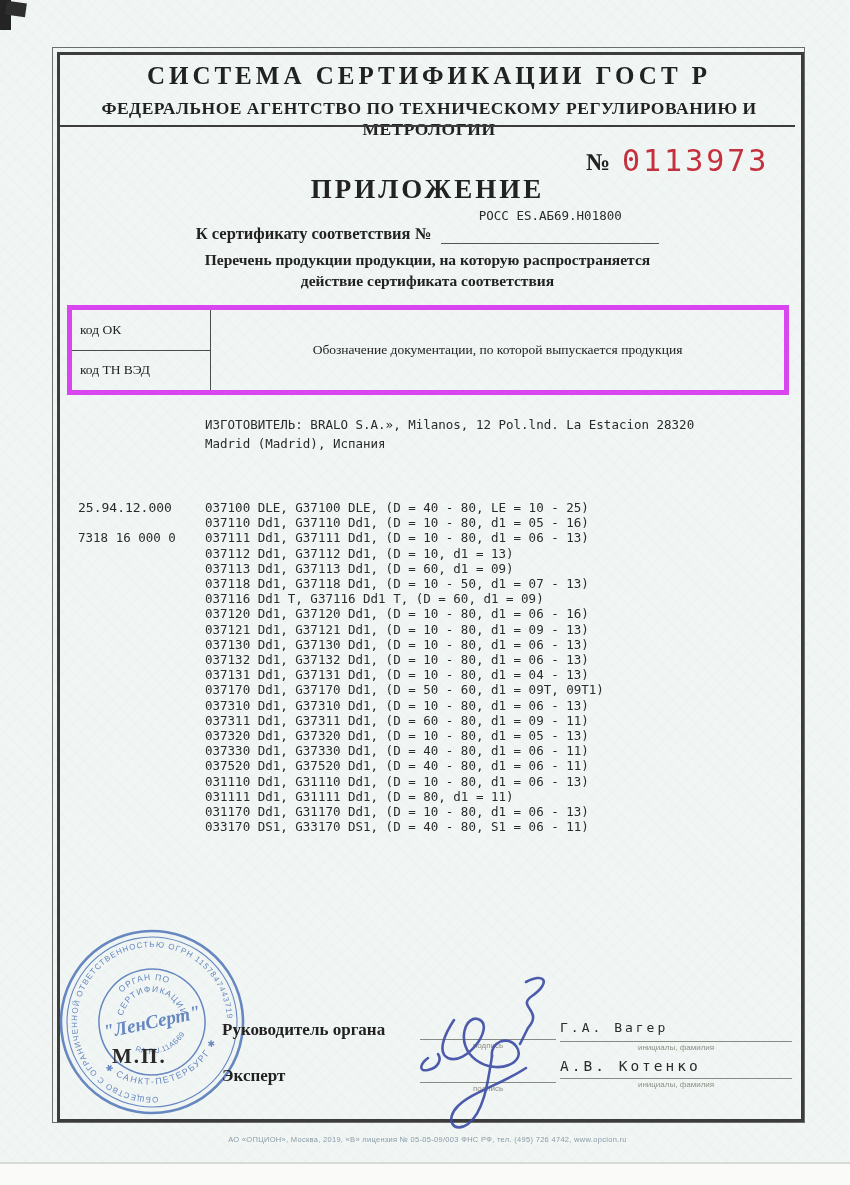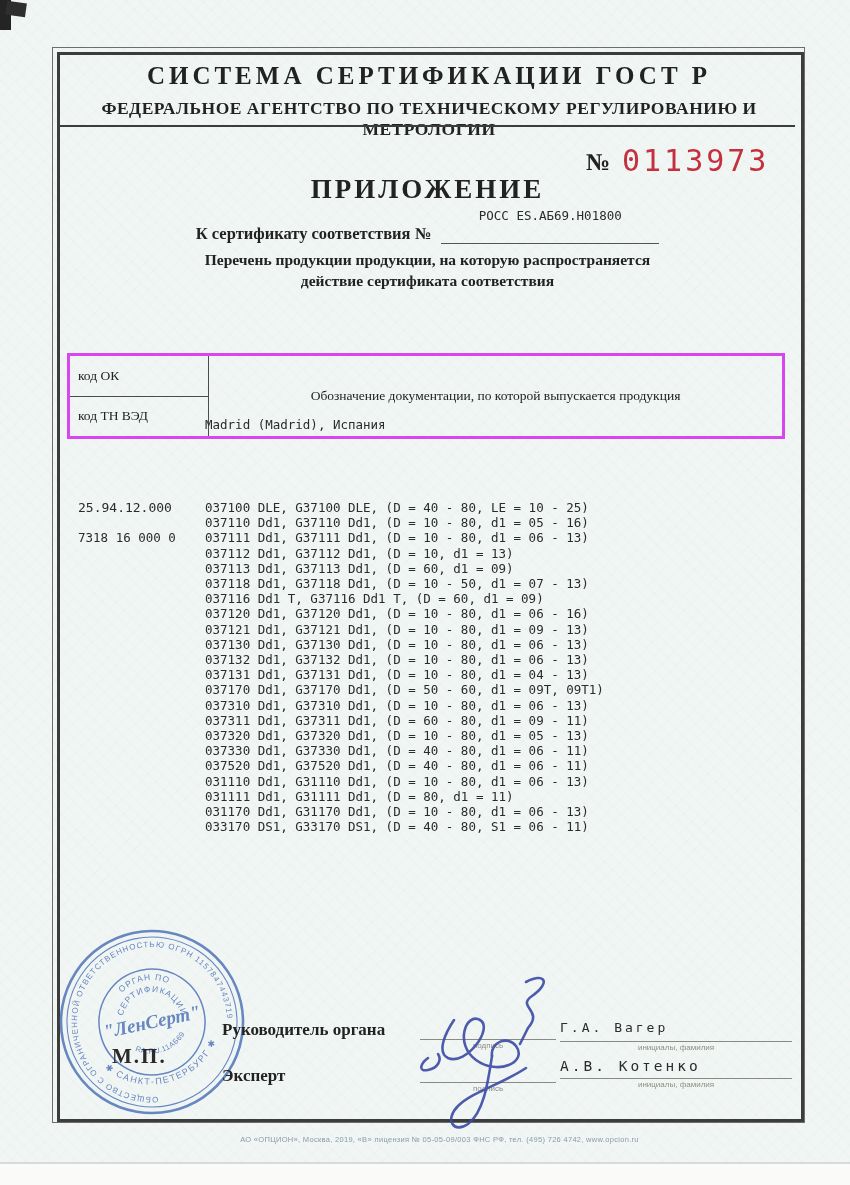--- a/index.html
+++ b/index.html
@@ -26,21 +26,21 @@
   .header-sep{left:60px;top:125px;width:735px;height:2px;background:#3c3c3c;}
   .num-label{left:586px;top:149px;font-size:24px;}
   .num-value{left:622px;top:143px;font-size:30px;letter-spacing:3px;font-family:"DejaVu Sans Mono","Liberation Mono",monospace;}
   .doc-title{left:60px;top:174px;width:735px;font-size:27px;letter-spacing:3px;}
   .cert-row{left:60px;top:208px;width:735px;display:flex;justify-content:center;align-items:flex-end;}
   .cert-label{font-size:16.5px;}
   .cert-box{display:inline-block;width:218px;margin-left:10px;border-bottom:1px solid #555;
     text-align:center;font-size:12.5px;padding-bottom:20px;}
   .subtitle1{left:60px;top:251px;width:735px;font-size:15.5px;}
   .subtitle2{left:60px;top:272px;width:735px;font-size:15.5px;}
-  .tbl{left:67px;top:305px;width:712px;height:80px;border:3px solid #d946ef;display:flex;margin-top:48px;}
+  .tbl{left:67px;top:305px;width:712px;height:80px;border:5px solid #d946ef;display:flex;}
   .tbl .c1{width:138px;border-right:1px solid #4c4c4c;display:flex;flex-direction:column;}
   .tbl .c1 .cell{flex:1;display:flex;align-items:center;padding-left:8px;font-size:13.5px;color:#222;}
   .tbl .c1 .cell.top{border-bottom:1px solid #4c4c4c;}
   .tbl .c2{width:285px;border-right:1px solid #4c4c4c;display:flex;align-items:center;justify-content:center;}
   .tbl .c3{flex:1;display:flex;align-items:center;justify-content:center;}
   .tbl .hd{font-size:13.5px;color:#222;text-align:center;line-height:1.45;padding:0 28px;}
   .mfr{left:205px;top:415px;width:560px;font-size:12.5px;line-height:19px;}
   .code-ok{left:78px;top:500px;font-size:13px;}
   .code-tnved{left:78px;top:530px;font-size:12.5px;}
   .prod-list{left:205px;top:500px;width:600px;font-size:12.5px;line-height:15.2px;white-space:pre;}
@@ -54,21 +54,21 @@
   .sigcap{font-size:8px;color:#8f8f86;text-align:center;font-family:"Liberation Sans",sans-serif;}
   .sigcap1{left:420px;top:1041px;width:136px;}
   .sigcap2{left:420px;top:1084px;width:136px;}
   .namebox1{left:560px;top:1020px;width:232px;height:21px;border-bottom:1px solid #8a8a84;
     font-size:13px;letter-spacing:3px;}
   .namebox2{left:560px;top:1058px;width:232px;height:20px;border-bottom:1px solid #8a8a84;
     font-size:14.5px;letter-spacing:3px;}
   .namecap1{left:560px;top:1043px;width:232px;}
   .namecap2{left:560px;top:1080px;width:232px;}
   .ink{left:398px;top:972px;width:190px;height:165px;}
-  .footer{left:72px;top:1135px;width:735px;font-size:7.5px;color:#8b9aa6;letter-spacing:.3px;
+  .footer{left:60px;top:1135px;width:735px;font-size:7.5px;color:#8b9aa6;letter-spacing:.3px;
     font-family:"Liberation Sans",sans-serif;text-align:center;}
 </style>
 </head>
 <body>
 
 <div class="page">
   <div class="paper"></div>
   <div class="artifact1"></div>
   <div class="artifact2"></div>
 
@@ -96,20 +96,21 @@
     <div class="c1">
       <div class="cell top">код ОК</div>
       <div class="cell">код ТН ВЭД</div>
     </div>
     <div class="c3">
       <div class="hd">Обозначение документации, по которой выпускается продукция</div>
     </div>
   </div>
 
   <div class="abs mono mfr">
+    <div>ИЗГОТОВИТЕЛЬ: BRALO S.A.», Milanos, 12 Pol.lnd. La Estacion 28320</div>
     <div>Madrid (Madrid), Испания</div>
   </div>
 
   <div class="abs mono code-ok">25.94.12.000</div>
   <div class="abs mono code-tnved">7318 16 000 0</div>
 
   <div class="abs mono prod-list"><div>037100 DLE, G37100 DLE, (D = 40 - 80, LE = 10 - 25)</div><div>037110 Dd1, G37110 Dd1, (D = 10 - 80, d1 = 05 - 16)</div><div>037111 Dd1, G37111 Dd1, (D = 10 - 80, d1 = 06 - 13)</div><div>037112 Dd1, G37112 Dd1, (D = 10, d1 = 13)</div><div>037113 Dd1, G37113 Dd1, (D = 60, d1 = 09)</div><div>037118 Dd1, G37118 Dd1, (D = 10 - 50, d1 = 07 - 13)</div><div>037116 Dd1 T, G37116 Dd1 T, (D = 60, d1 = 09)</div><div>037120 Dd1, G37120 Dd1, (D = 10 - 80, d1 = 06 - 16)</div><div>037121 Dd1, G37121 Dd1, (D = 10 - 80, d1 = 09 - 13)</div><div>037130 Dd1, G37130 Dd1, (D = 10 - 80, d1 = 06 - 13)</div><div>037132 Dd1, G37132 Dd1, (D = 10 - 80, d1 = 06 - 13)</div><div>037131 Dd1, G37131 Dd1, (D = 10 - 80, d1 = 04 - 13)</div><div>037170 Dd1, G37170 Dd1, (D = 50 - 60, d1 = 09T, 09T1)</div><div>037310 Dd1, G37310 Dd1, (D = 10 - 80, d1 = 06 - 13)</div><div>037311 Dd1, G37311 Dd1, (D = 60 - 80, d1 = 09 - 11)</div><div>037320 Dd1, G37320 Dd1, (D = 10 - 80, d1 = 05 - 13)</div><div>037330 Dd1, G37330 Dd1, (D = 40 - 80, d1 = 06 - 11)</div><div>037520 Dd1, G37520 Dd1, (D = 40 - 80, d1 = 06 - 11)</div><div>031110 Dd1, G31110 Dd1, (D = 10 - 80, d1 = 06 - 13)</div><div>031111 Dd1, G31111 Dd1, (D = 80, d1 = 11)</div><div>031170 Dd1, G31170 Dd1, (D = 10 - 80, d1 = 06 - 13)</div><div>033170 DS1, G33170 DS1, (D = 40 - 80, S1 = 06 - 11)</div></div>
 
   <div class="abs stamp-wrap">
     <svg width="192" height="192" viewBox="0 0 192 192">

